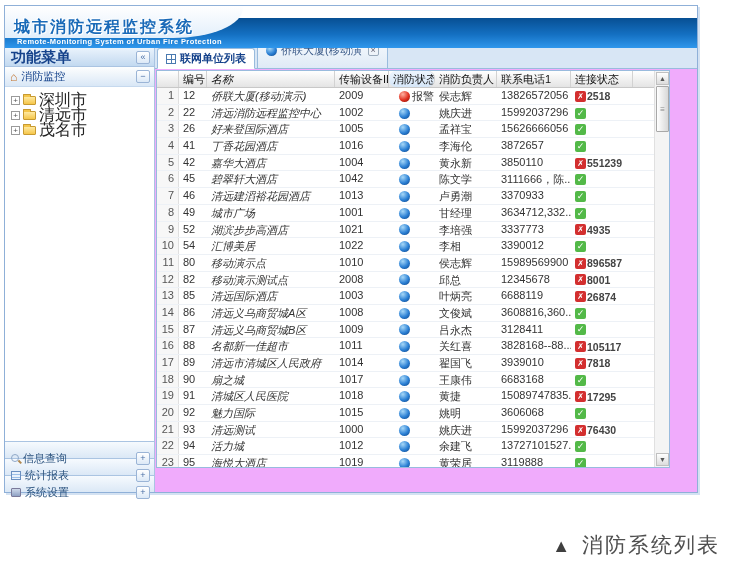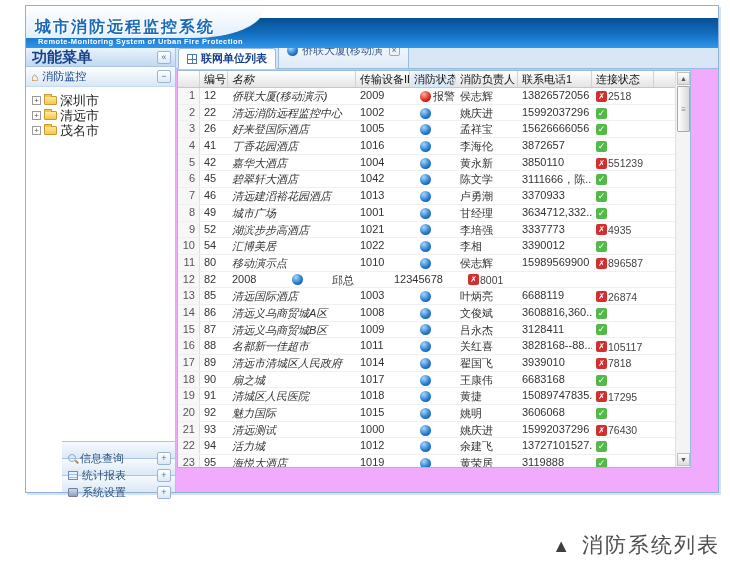--- a/index.html
+++ b/index.html
@@ -1,19 +1,19 @@
 <!DOCTYPE html>
 <html><head>
 <meta charset="utf-8">
 <style>
   * { margin:0; padding:0; box-sizing:border-box; }
   html,body { width:730px; height:585px; background:#ffffff; overflow:hidden;
               font-family:"Liberation Sans","DejaVu Sans",sans-serif; }
 
-  .app-window { position:absolute; left:25px; top:5px; width:694px; height:488px;
+  .app-window { position:absolute; left:4px; top:5px; width:694px; height:488px;
                 background:#ffffff; border:1px solid #8fb0d8;
                 box-shadow:2px 2px 0 #d4e2f2; display:flex; flex-direction:column; }
 
   
   .app-header { position:relative; height:42px; flex:0 0 42px; background:#ffffff; overflow:hidden; }
   .header-band { position:absolute; left:0; right:0; top:12px; height:30px;
                  background:linear-gradient(#074f93,#1470c2 55%,#2f97ec); }
   .logo-area { position:absolute; left:0; top:0; width:238px; height:32px;
                background:linear-gradient(#ffffff,#e2effb);
                border-bottom-right-radius:70px 30px; }
@@ -44,25 +44,25 @@
   .tree { flex:1; padding:6px 4px 4px 6px; overflow:hidden; }
   .tree-item { display:flex; align-items:center; gap:3px; height:15px; cursor:pointer; }
   .expander { width:9px; height:9px; border:1px solid #9a9a9a; background:#ffffff;
               font-size:8px; line-height:7px; text-align:center; color:#555; flex:0 0 9px; }
   .folder-icon { position:relative; width:13px; height:9px; flex:0 0 13px;
                  background:linear-gradient(#ffe9a0,#f5c64a); border:1px solid #c89a30;
                  border-radius:1px; }
   .folder-icon::before { content:""; position:absolute; left:-1px; top:-3px; width:6px; height:2px;
                          background:#f5c64a; border:1px solid #c89a30; border-bottom:none;
                          border-radius:1px 1px 0 0; }
-  .tree-item .lbl { font-size:13px; color:#222; }
+  .tree-item .lbl { font-size:16px; color:#222; }
   .accordion { flex:0 0 auto; }
   .acc-item { height:17px; display:flex; align-items:center; gap:4px; padding:16px 4px 0 6px;
               border-top:1px solid #aac4e2; background:linear-gradient(#f6fafe,#dbe8f6);
-              cursor:pointer;margin-left:36px; }
+              cursor:pointer; }
   .acc-item .lbl { font-size:11px; color:#29517d; flex:1; }
   .icon-search { position:relative; width:8px; height:8px; border:1.5px solid #8fa8c8;
                  border-radius:50%; flex:0 0 8px; }
   .icon-search::after { content:""; position:absolute; left:6px; top:6px; width:4px; height:1.5px;
                         background:#b08850; transform:rotate(45deg); }
   .icon-report { width:10px; height:9px; flex:0 0 10px; border:1px solid #6a8fc0;
                  background:linear-gradient(#eaf2fc 30%, #9cc0e8 30%, #9cc0e8 45%, #eaf2fc 45%, #eaf2fc 70%, #9cc0e8 70%, #9cc0e8 85%, #eaf2fc 85%); }
   .icon-settings { width:10px; height:9px; flex:0 0 10px; border:1px solid #7a7a9a;
                    background:linear-gradient(#cdd8ea,#8fa2c4); border-radius:1px; }
 
@@ -112,21 +112,21 @@
   .cell { font-size:11px; color:#333; padding:1px 0 0 4px; white-space:nowrap; overflow:hidden; }
   .cell.c-idx { background:#f7f7f7; color:#555; border-right:1px solid #e0e0e0;
                 text-align:right; padding-right:4px; }
   .cell.c-fire { display:flex; align-items:center; gap:2px; padding-left:10px; }
   .fire-label { font-size:11px; color:#333; }
   .cell.c-conn { display:flex; align-items:center; gap:1px; padding-left:4px; }
   .conn-ok { width:11px; height:11px; flex:0 0 11px; border-radius:2px; background:#53b948;
              color:#fff; font-size:9px; line-height:11px; text-align:center; }
   .conn-err { width:11px; height:11px; flex:0 0 11px; border-radius:2px; background:#d32f2f;
               color:#fff; font-size:8px; line-height:11px; text-align:center; font-weight:bold; }
-  .conn-num { font-size:10.5px; color:#444; }
+  .conn-num { font-size:10.5px; color:#444;font-weight:bold; }
 
   
   .grid-scrollbar { width:15px; flex:0 0 15px; background:#f4f4f4; border-left:1px solid #e0e0e0;
                     position:relative; }
   .scroll-btn { position:absolute; left:1px; width:13px; height:13px; border:1px solid #c0c0c0;
                 background:linear-gradient(#ffffff,#dcdcdc); color:#555; font-size:7px;
                 text-align:center; line-height:12px; cursor:pointer; }
   .scroll-btn.up { top:1px; }
   .scroll-btn.down { bottom:1px; }
   .scroll-thumb { position:absolute; left:1px; top:15px; width:13px; height:46px;
@@ -397,20 +397,21 @@
                     <div class="cell c-tel">15989569900</div>
                     <div class="cell c-conn">
                       <div class="conn-err">✗</div>
                       <div class="conn-num">896587</div>
                     </div>
                     <div class="cell c-fill"></div>
                   </div>
                   <div class="grid-row">
                     <div class="cell c-idx">12</div>
                     <div class="cell c-no">82</div>
+                    <div class="cell c-name">移动演示测试点</div>
                     <div class="cell c-dev">2008</div>
                     <div class="cell c-fire">
                       <div class="sphere"></div>
                     </div>
                     <div class="cell c-per">邱总</div>
                     <div class="cell c-tel">12345678</div>
                     <div class="cell c-conn">
                       <div class="conn-err">✗</div>
                       <div class="conn-num">8001</div>
                     </div>

